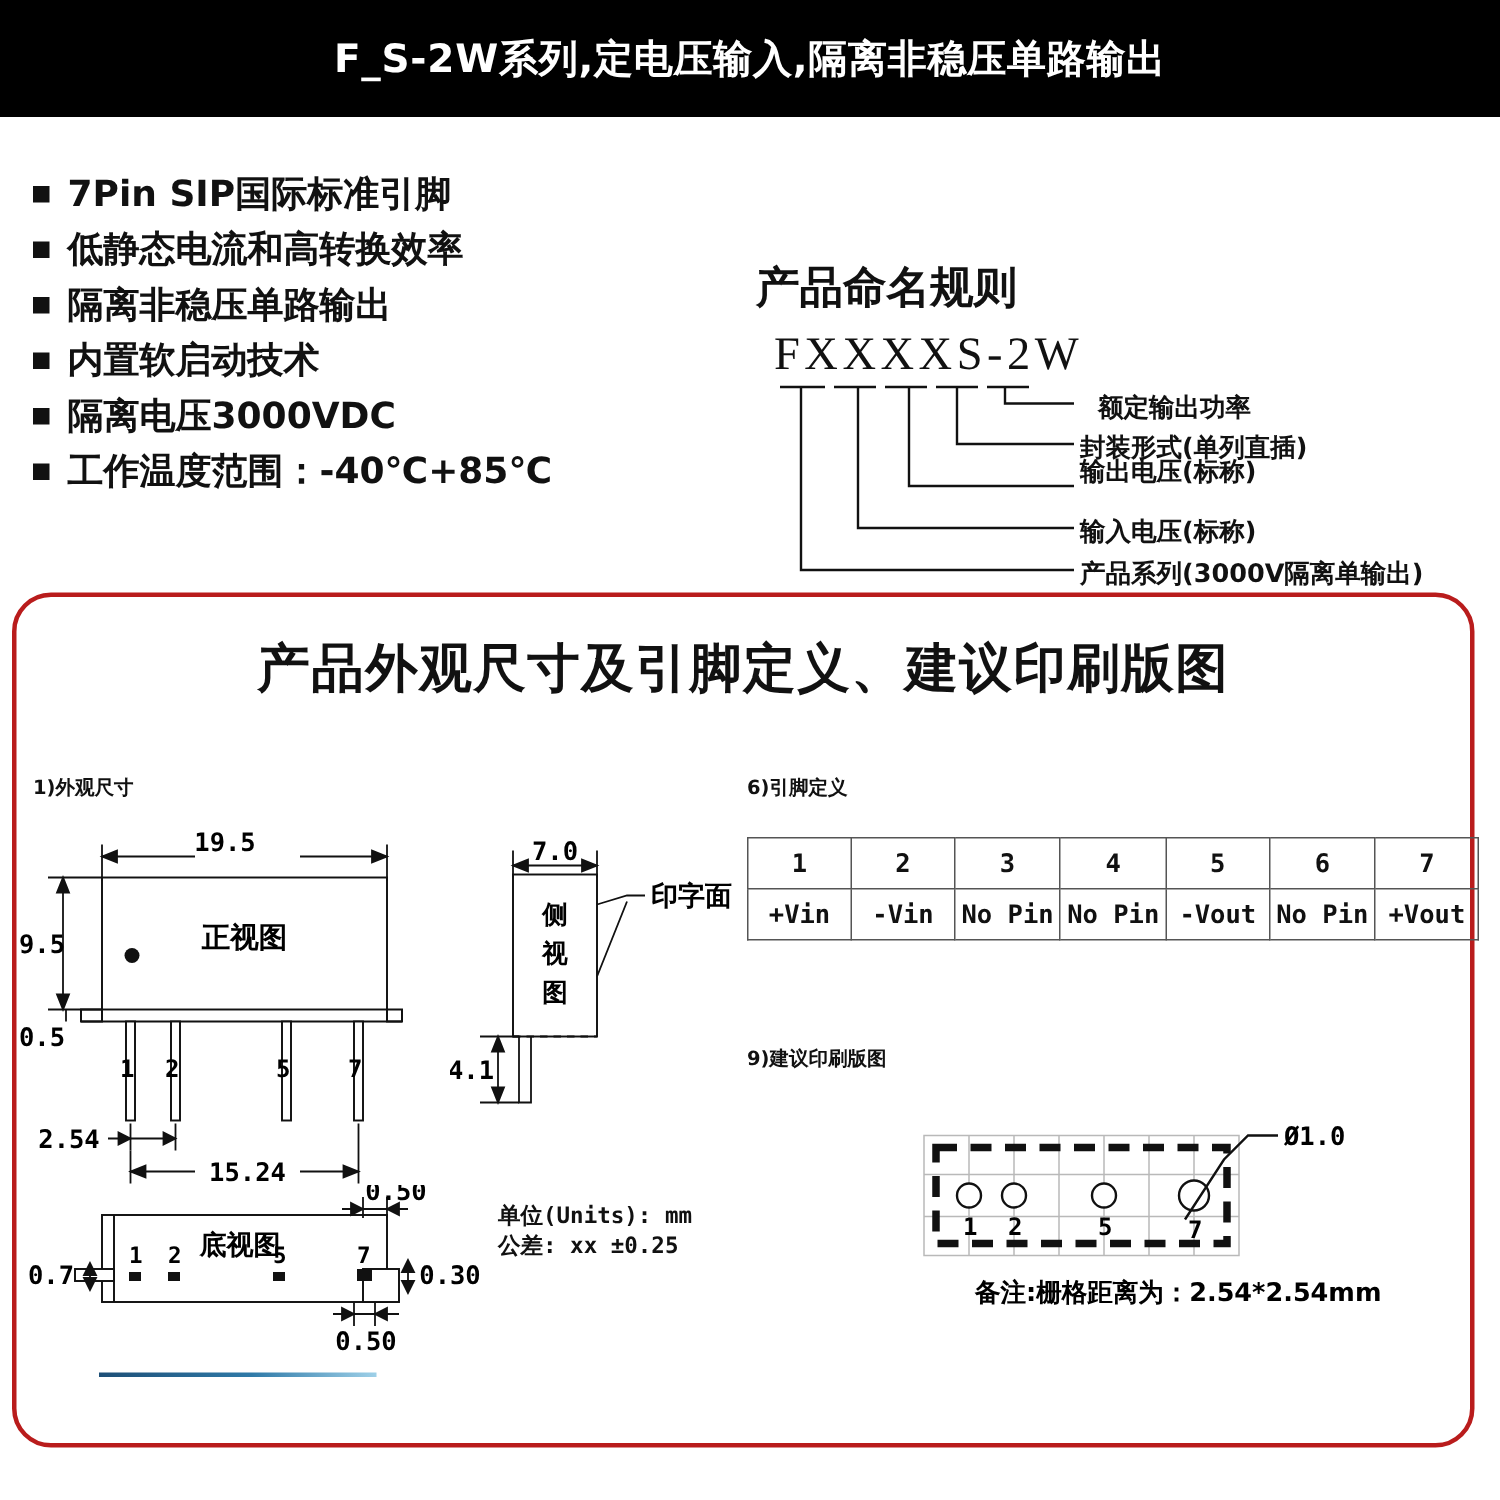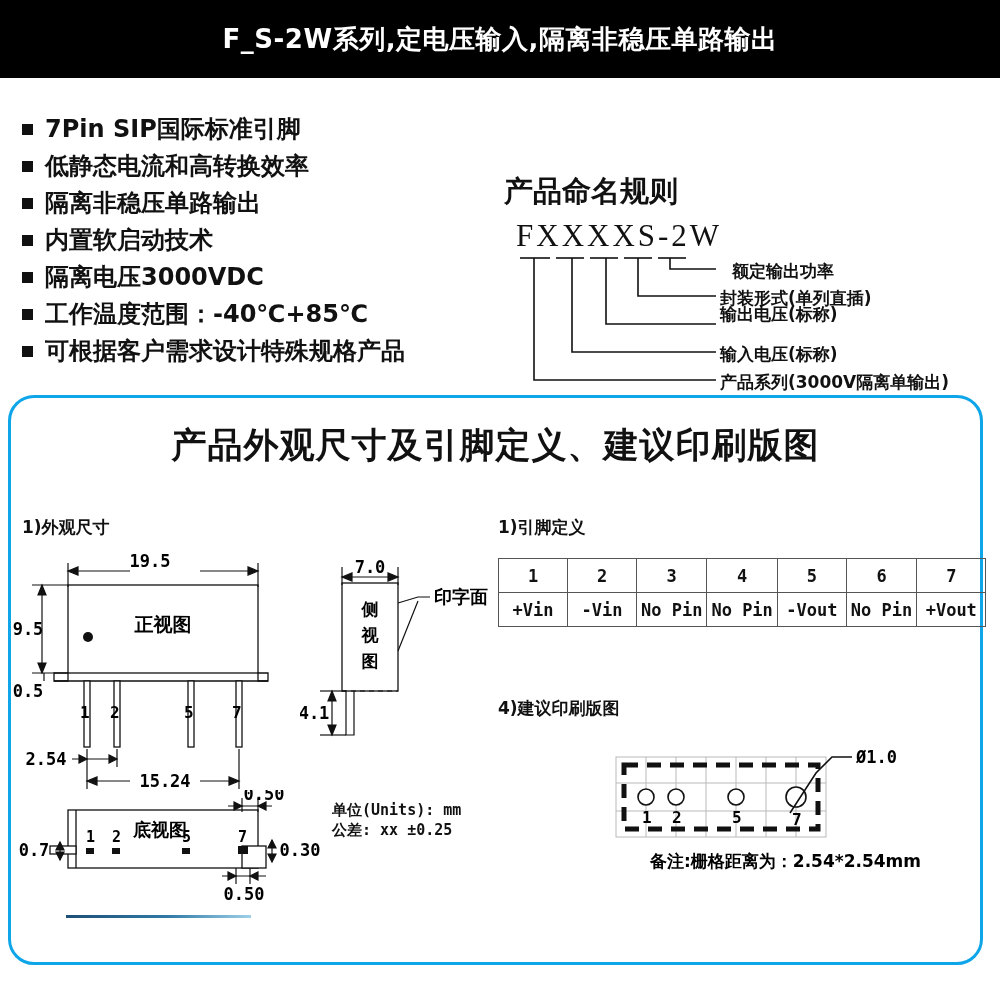--- a/index.html
+++ b/index.html
@@ -33,28 +33,28 @@
     font-family:"DejaVu Sans","Liberation Sans",sans-serif;}
   .naming-code{position:absolute;left:18px;top:46px;font-size:31px;letter-spacing:3px;
     font-family:Liberation Serif, serif;}
   .naming-svg{position:absolute;left:0;top:0;}
   .nm-label{position:absolute;font-size:17px;font-weight:bold;white-space:nowrap;
     font-family:"DejaVu Sans","Liberation Sans",sans-serif;}
 
   
   .panel{
     position:absolute;left:8px;top:395px;width:975px;height:570px;
-    border:3px solid #0ea5e9;border-radius:26px;background:#fff;box-sizing:border-box;
+    border:3px solid #b91c1c;border-radius:26px;background:#fff;box-sizing:border-box;
   }
   .panel-title{
     position:absolute;left:0;right:0;top:24px;text-align:center;
     font-size:35px;font-weight:bold;letter-spacing:1px;
     font-family:"DejaVu Sans","Liberation Sans",sans-serif;
   }
-  .sec-label{position:absolute;font-size:17px;font-weight:bold;white-space:nowrap;
+  .sec-label{position:absolute;font-size:13px;font-weight:bold;white-space:nowrap;
     font-family:"DejaVu Sans","Liberation Sans",sans-serif;}
 
   .accent-line{
     position:absolute;left:66px;top:915px;width:185px;height:3px;
     background:linear-gradient(90deg,#1d4f77 0%,#2f7aa8 55%,#9ed0e8 100%);
   }
 
   
   .draw{position:absolute;}
   .dim-txt{font-family:"DejaVu Sans Mono","Liberation Mono",monospace;font-weight:bold;}
@@ -95,24 +95,20 @@
       <span class="bullet"></span>
       <span class="feature-text">内置软启动技术</span>
     </div>
     <div class="feature-row">
       <span class="bullet"></span>
       <span class="feature-text">隔离电压3000VDC</span>
     </div>
     <div class="feature-row">
       <span class="bullet"></span>
       <span class="feature-text">工作温度范围：-40℃+85℃</span>
-    </div>
-    <div class="feature-row">
-      <span class="bullet"></span>
-      <span class="feature-text">可根据客户需求设计特殊规格产品</span>
     </div>
   </div>
 
   <div class="naming">
     <div class="naming-title">产品命名规则</div>
     <div class="naming-code">FXXXXS-2W</div>
 
     <svg class="naming-svg" width="500" height="240">
       <g stroke="#111" stroke-width="1.6" fill="none">
 
@@ -135,22 +131,22 @@
     <div class="nm-label" style="left:222px;top:131px;">输出电压(标称)</div>
     <div class="nm-label" style="left:222px;top:171px;">输入电压(标称)</div>
     <div class="nm-label" style="left:222px;top:199px;">产品系列(3000V隔离单输出)</div>
   </div>
 
   <div class="panel">
     <div class="panel-title">产品外观尺寸及引脚定义、建议印刷版图</div>
   </div>
 
   <div class="sec-label" style="left:22px;top:516px;">1)外观尺寸</div>
-  <div class="sec-label" style="left:498px;top:516px;">1)引脚定义</div>
-  <div class="sec-label" style="left:498px;top:697px;">4)建议印刷版图</div>
+  <div class="sec-label" style="left:498px;top:516px;">6)引脚定义</div>
+  <div class="sec-label" style="left:498px;top:697px;">9)建议印刷版图</div>
 
   <svg class="draw" style="left:10px;top:545px;" width="300" height="250">
     <g stroke="#111" stroke-width="1.3" fill="#fff">
 
       <rect x="58" y="40" width="190" height="88"></rect>
 
       <path d="M58,128 L44,128 L44,136 L58,136 Z" fill="#fff"></path>
       <path d="M248,128 L258,128 L258,136 L248,136 Z" fill="#fff"></path>
 
       <line x1="44" y1="136" x2="258" y2="136"></line>

